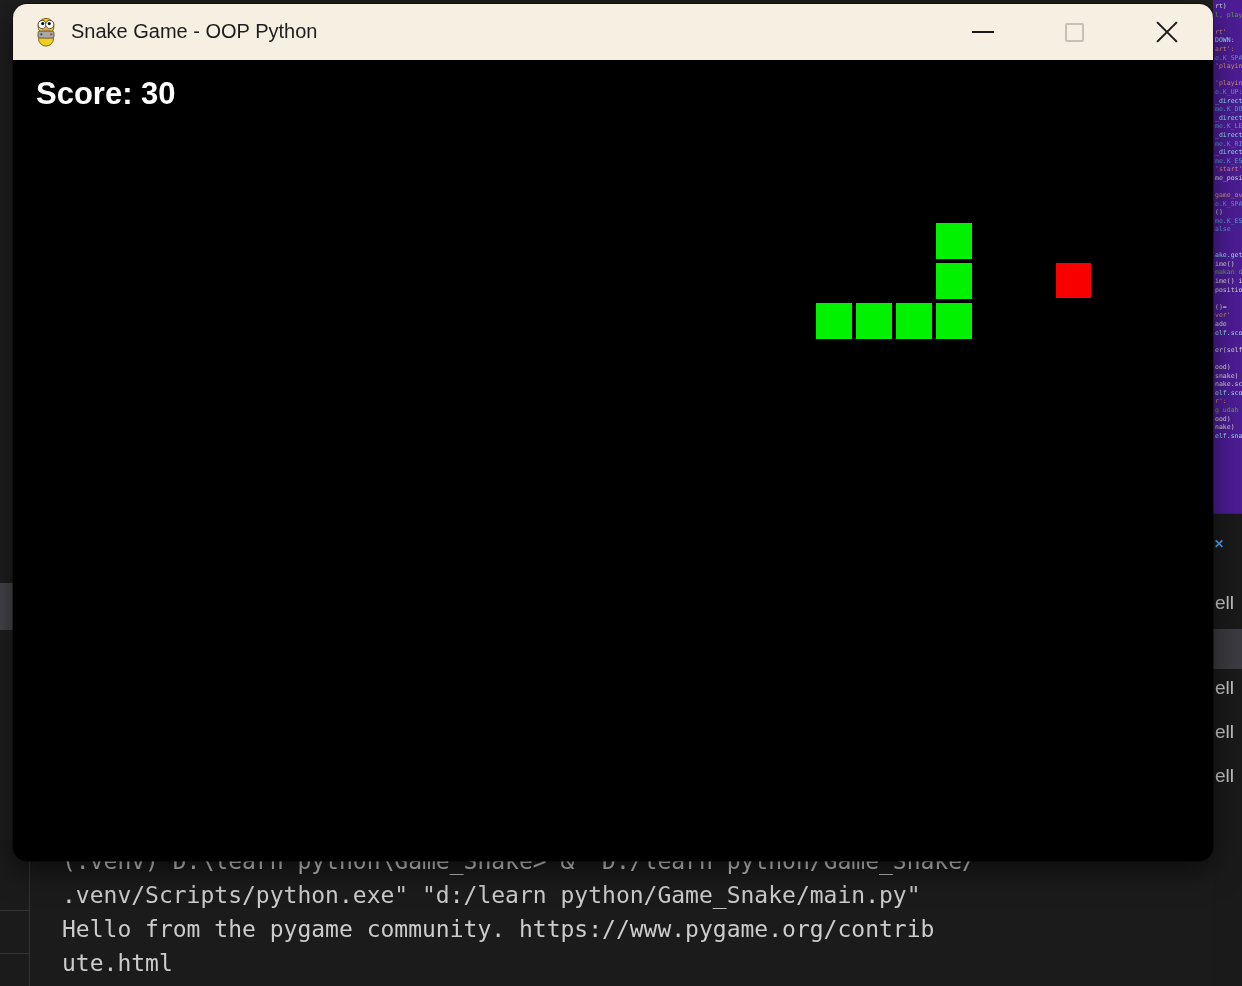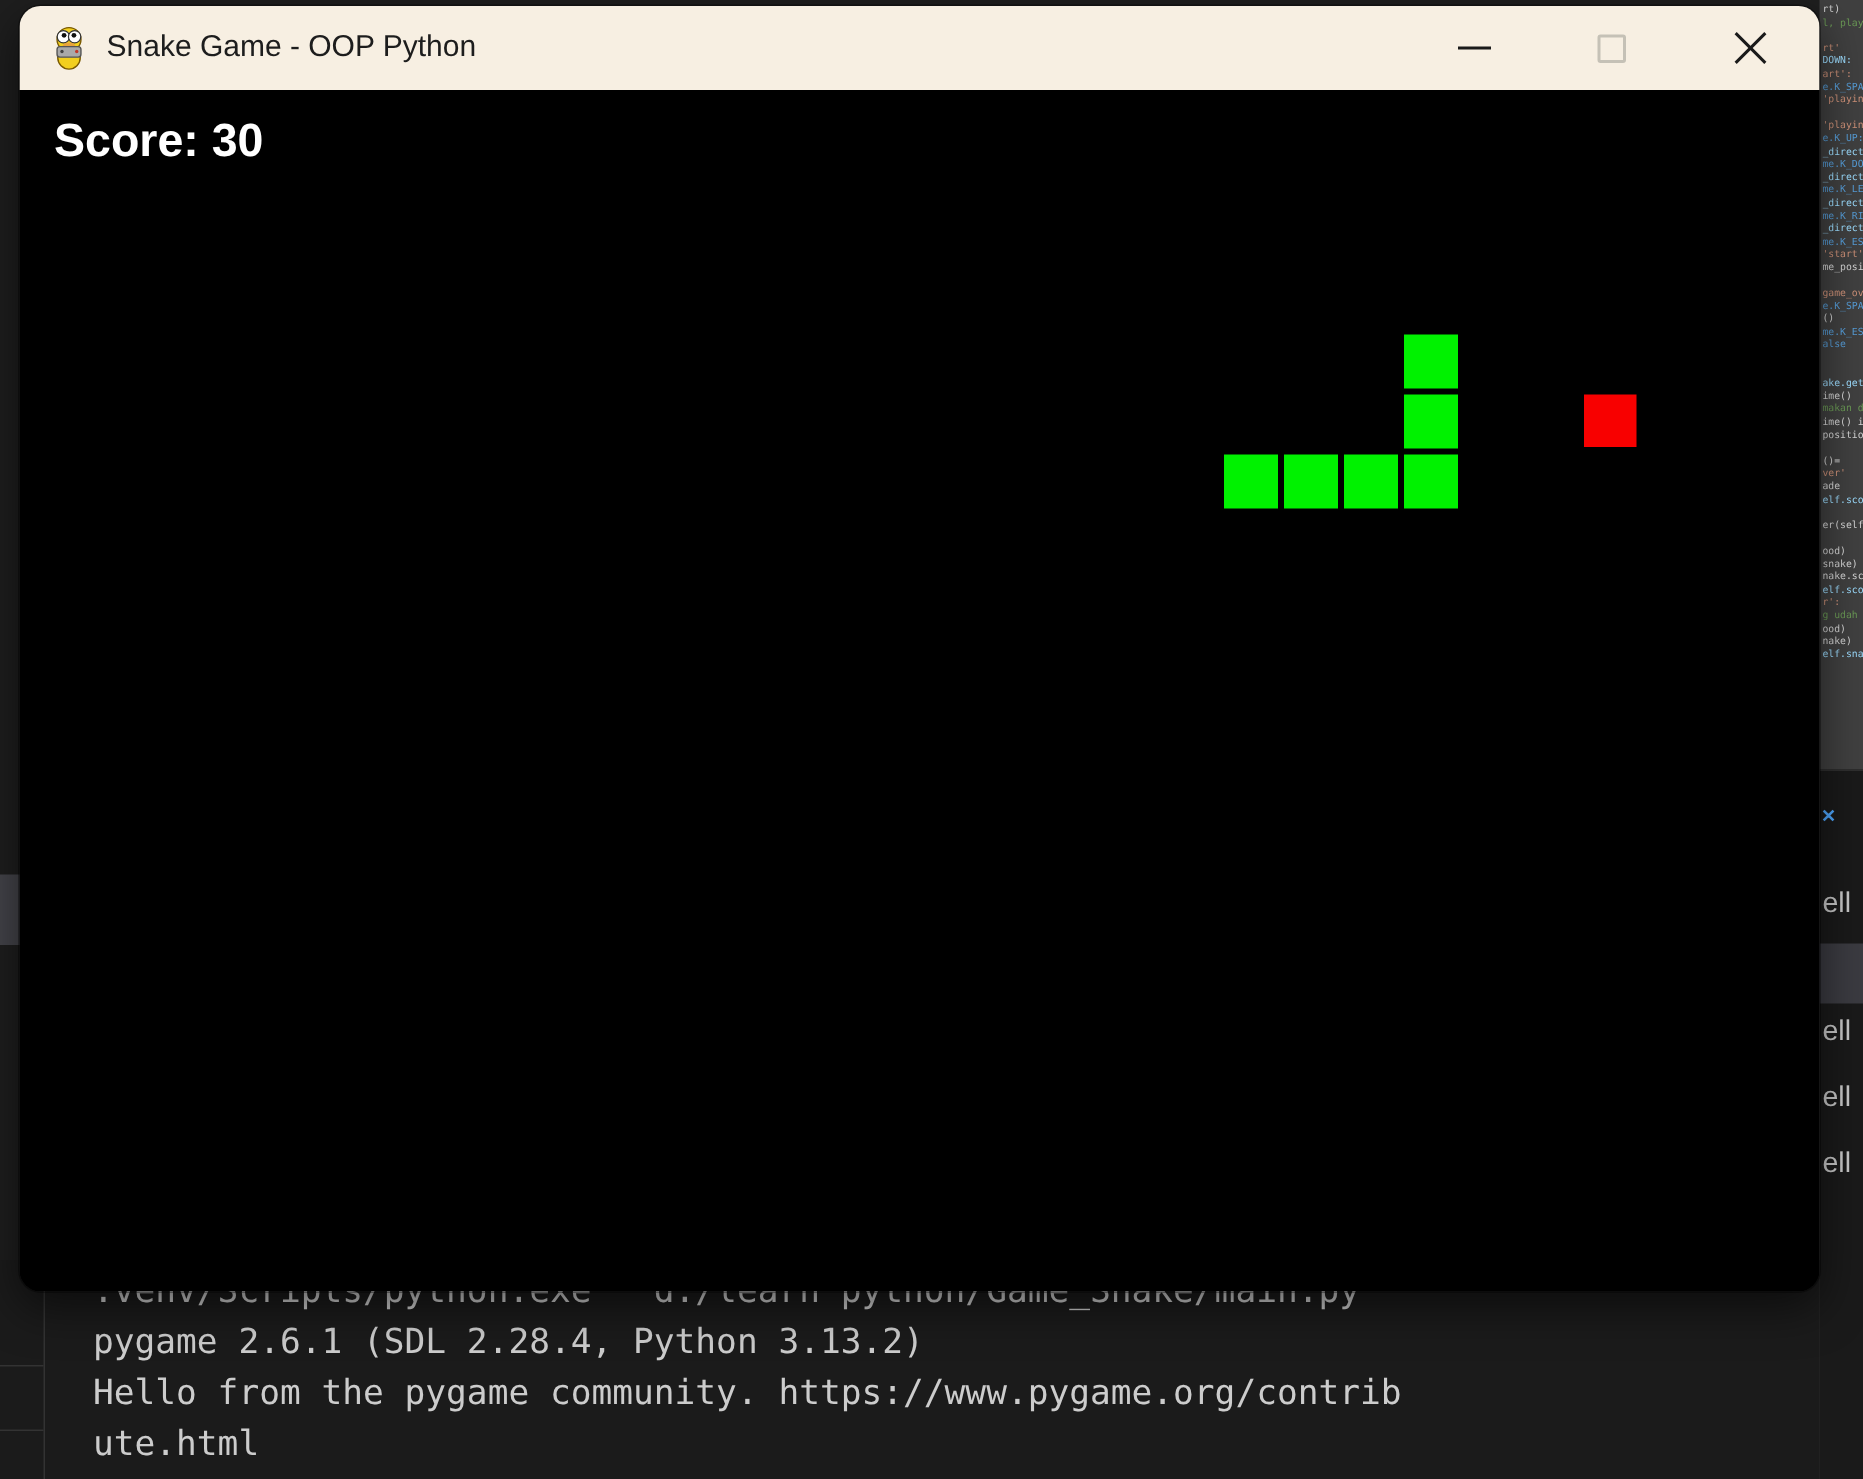--- a/index.html
+++ b/index.html
@@ -3,21 +3,21 @@
 <meta charset="utf-8">
 <style>
   html,body{margin:0;padding:0;background:#1f1f1f;width:1242px;height:986px;overflow:hidden;
             font-family:"Liberation Sans",sans-serif;position:relative;}
   .abs{position:absolute;}
 
   
   #left-strip{left:0;top:0;width:13px;height:986px;background:#1e1e1e;}
   #left-scroll-thumb{left:0;top:583px;width:13px;height:47px;background:#44444a;}
 
-  #right-strip{left:1213px;top:0;width:29px;height:986px;background:#404040;overflow:hidden;}
+  #right-strip{left:1213px;top:0;width:29px;height:986px;background:#4c1d95;overflow:hidden;}
   #editor-code{position:absolute;left:2px;top:2px;width:27px;height:511px;overflow:hidden;
                font-family:"DejaVu Sans Mono",monospace;font-size:6.5px;line-height:8.6px;white-space:pre;}
   #panel-sliver{position:absolute;left:0;top:513px;width:29px;height:473px;background:#1a1a1a;
                 border-top:1px solid #2f2f2f;}
   .term-action{position:absolute;left:1px;font-size:12px;font-weight:bold;}
   .ell-item{position:absolute;left:2px;font-size:19px;color:#c8c8c8;
             font-family:"Liberation Sans",sans-serif;}
   #term-list-highlight{position:absolute;left:0;width:29px;background:#3b3b41;}
 
   
@@ -68,21 +68,21 @@
         <div class="ell-item" style="top: 251px;">ell</div>
       </div>
   </div>
 </div>
 
 <div class="abs" id="terminal-panel">
   <div id="terminal-gutter">
     <div class="gutter-line" style="top:70px"></div>
     <div class="gutter-line" style="top:113px"></div>
   </div>
-  <div id="terminal-lines"><div>.venv/Scripts/python.exe" "d:/learn python/Game_Snake/main.py"</div><div>pygame 2.6.1 (SDL 2.28.4, Python 3.13.2)</div><div>Hello from the pygame community. https://www.pygame.org/contrib</div><div>ute.html</div></div>
+  <div id="terminal-lines"><div>(.venv) D:\learn python\Game_Snake&gt; &amp; "D:/learn python/Game_Snake/</div><div>.venv/Scripts/python.exe" "d:/learn python/Game_Snake/main.py"</div><div>Hello from the pygame community. https://www.pygame.org/contrib</div><div>ute.html</div></div>
 </div>
 
 <div class="abs" id="game-window">
   <div id="titlebar">
     <svg id="app-icon" viewBox="0 0 32 32">
       <ellipse cx="16" cy="23" rx="8" ry="8" fill="#f2cf1f" stroke="#7a5a00" stroke-width="1"></ellipse>
       <circle cx="16" cy="10" r="8.5" fill="#f2cf1f" stroke="#7a5a00" stroke-width="1"></circle>
       <circle cx="12" cy="8" r="4.4" fill="#ffffff" stroke="#333" stroke-width="0.9"></circle>
       <circle cx="20" cy="8" r="4.4" fill="#ffffff" stroke="#333" stroke-width="0.9"></circle>
       <circle cx="12.5" cy="7" r="1.7" fill="#111"></circle>

